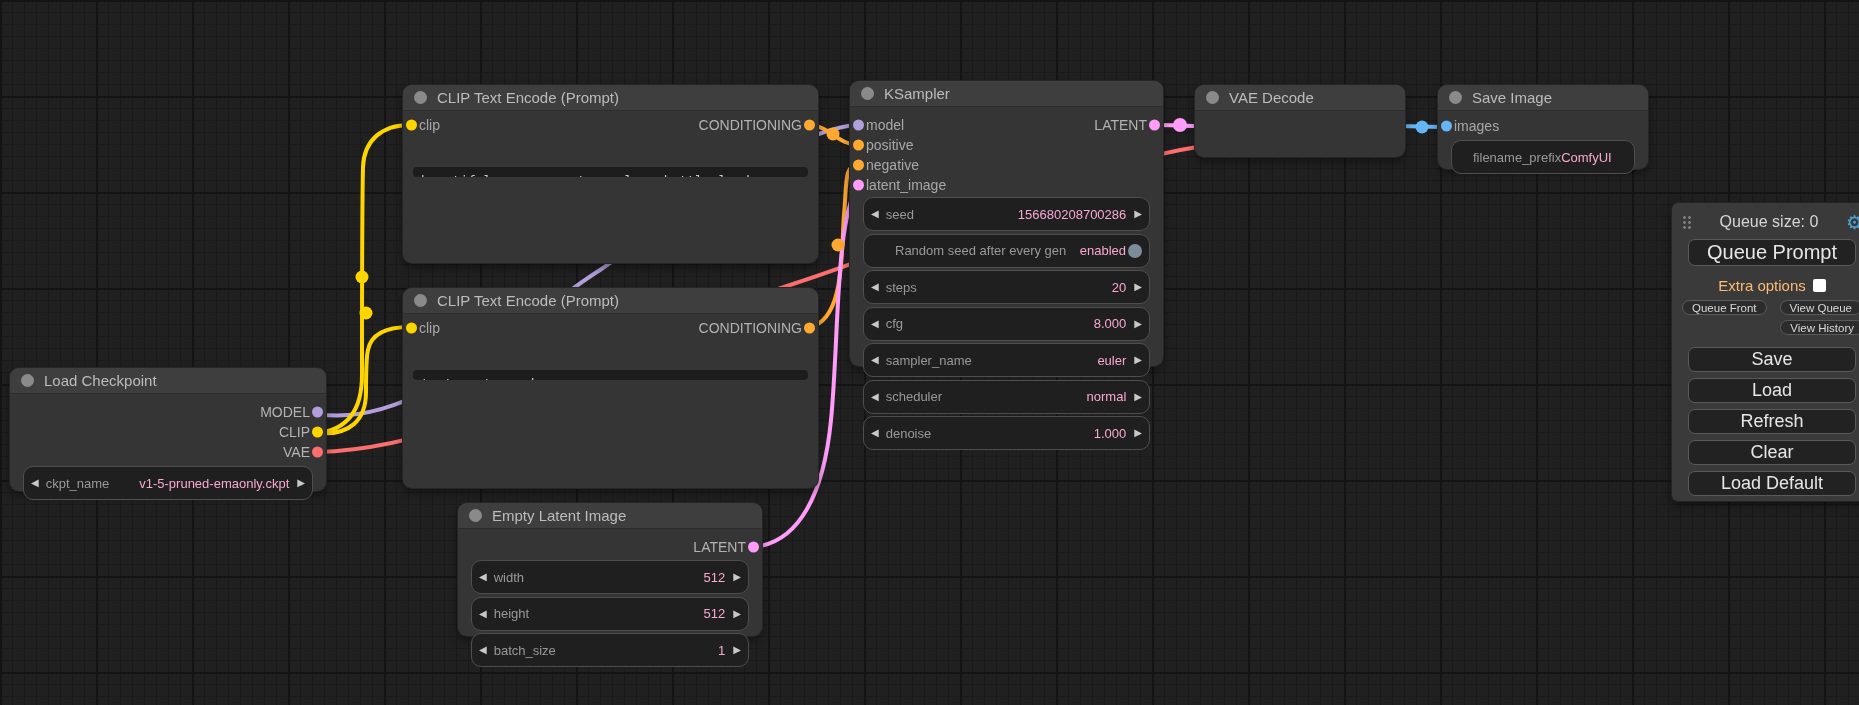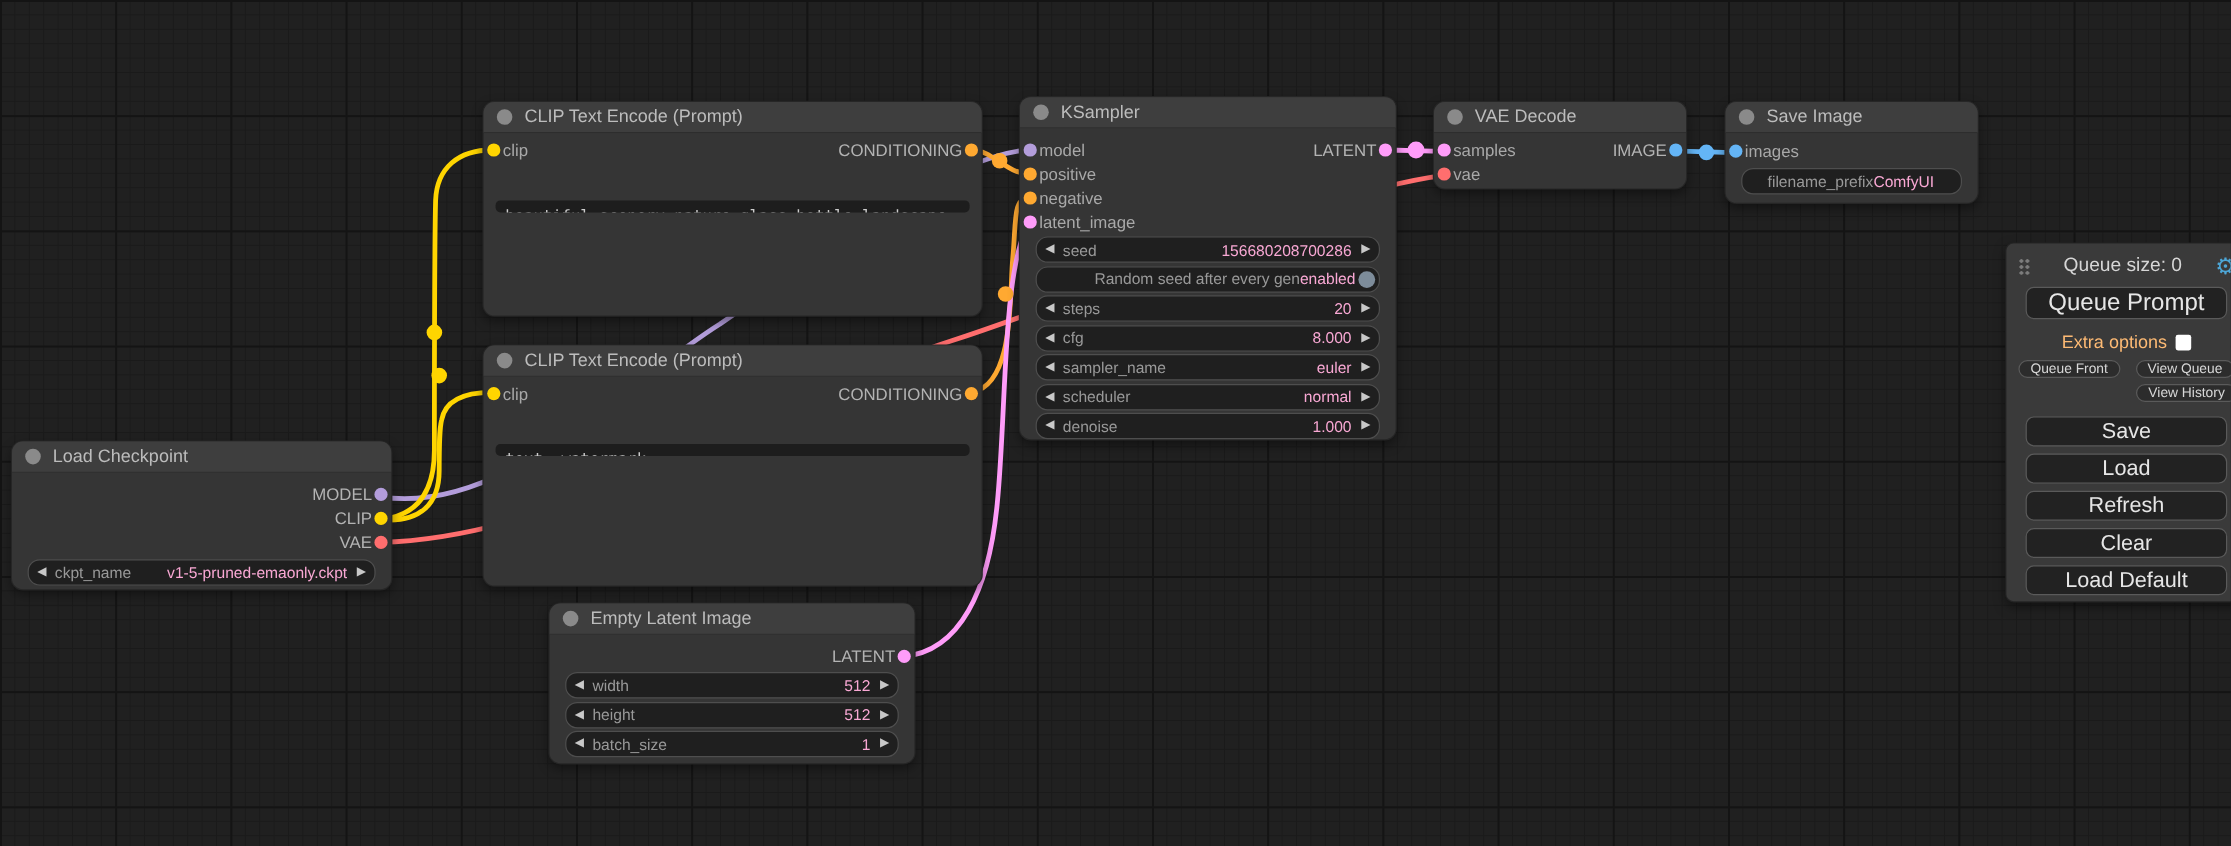--- a/index.html
+++ b/index.html
@@ -34,27 +34,27 @@
   .slot-row { position:relative; height:20px; display:flex; align-items:center;
     padding:0 16px; font-size:14px; color:#a8a8a8; }
   .slot-row.tall { height:28px; }
   .slot-row .out-label { margin-left:auto; color:#b3b3b3; }
   .slot-dot { position:absolute; width:11px; height:11px; border-radius:50%; top:50%;
     transform:translateY(-50%); }
   .slot-dot.in  { left:3px; }
   .slot-dot.out { right:3px; }
 
   .widget {
-    position:relative; display:flex; align-items:center; height:22px;
+    position:relative; display:flex; align-items:center; height:34px;
     margin:2.5px 13px; padding:0 7px; background:#1f1f1f;
     border:1px solid #4e4e4e; border-radius:10px; font-size:13px; white-space:nowrap;
   }
   .widget .arrow { color:#c8c8c8; font-size:10px; line-height:1; }
   .widget .wlabel { color:#999; margin-left:7px; }
-  .widget .wlabel.center { margin-left:41px; }
+  .widget .wlabel.center { margin-left:24px; }
   .widget .wvalue { margin-left:auto; color:#f9a8d4; margin-right:8px; }
   .widget .wvalue.noarrow { margin-right:2px; }
   .toggle-dot { width:14px; height:14px; border-radius:50%; background:#7d8c9a; flex:0 0 auto; }
 
   .prompt-box {
     position:absolute; left:10px; right:10px; bottom:10px; top:56px;
     background:#1d1d1d; border-radius:4px; padding:5px 8px;
     font-family:"DejaVu Sans Mono", monospace; font-size:13px; line-height:1.35;
     color:#cccccc; white-space:pre-wrap; overflow:hidden;
   }
@@ -246,32 +246,20 @@
       <span class="arrow">▶</span>
     </div>
   </div>
 </div>
 
 <div class="node" id="node-vae-decode">
   <div class="node-title">
     <span class="title-dot" style="background: rgb(138, 138, 138);"></span>
     <span>VAE Decode</span>
   </div>
-  <div class="node-body pad4">
-    <div class="slot-row">
-      <span class="slot-dot in" style="background: rgb(255, 156, 249);"></span>
-      <span>samples</span>
-      <span class="out-label">IMAGE</span>
-      <span class="slot-dot out" style="background: rgb(100, 181, 246);"></span>
-    </div>
-    <div class="slot-row">
-      <span class="slot-dot in" style="background: rgb(255, 110, 110);"></span>
-      <span>vae</span>
-    </div>
-  </div>
 </div>
 
 <div class="node" id="node-save-image">
   <div class="node-title">
     <span class="title-dot" style="background: rgb(138, 138, 138);"></span>
     <span>Save Image</span>
   </div>
   <div class="node-body pad5">
     <div class="slot-row">
       <span class="slot-dot in" style="background: rgb(100, 181, 246);"></span>

